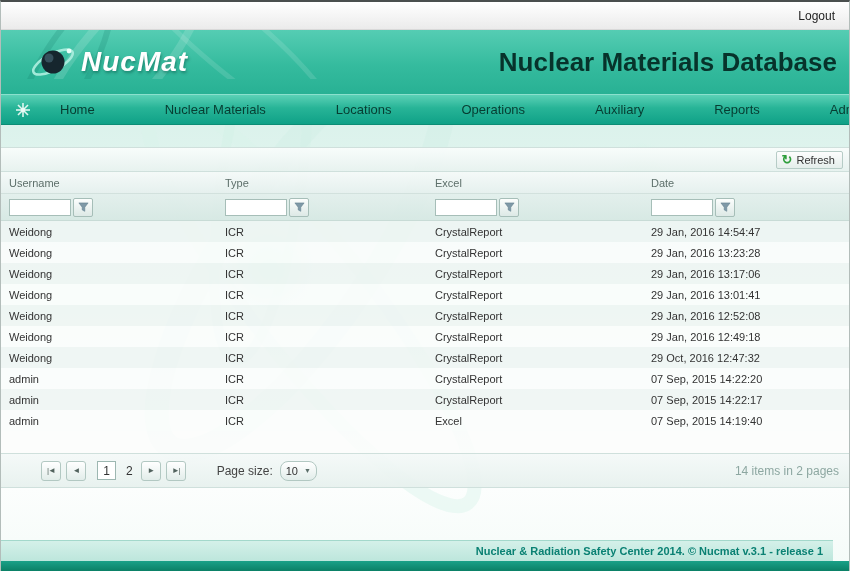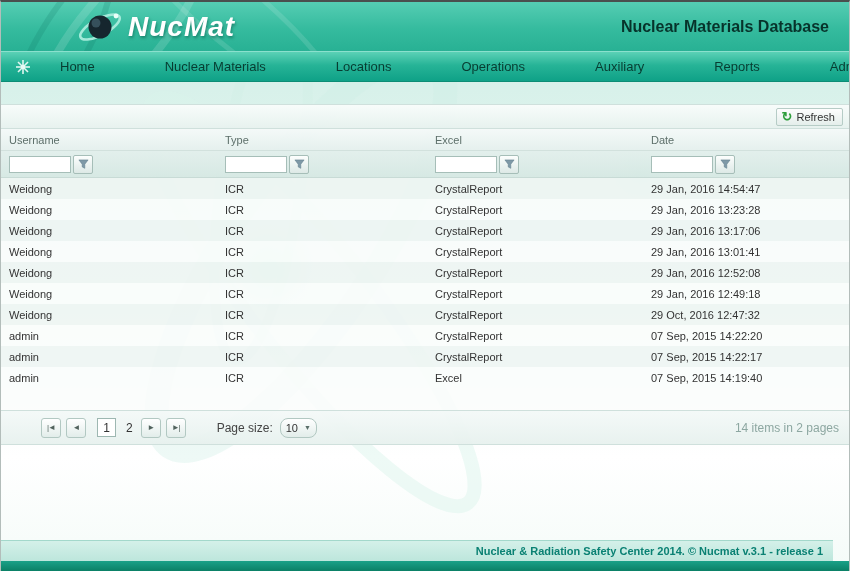--- a/index.html
+++ b/index.html
@@ -17,33 +17,33 @@
   .topbar {
     position:relative; z-index:2; height:28px;
     background:linear-gradient(#ffffff,#ebebeb);
     border-bottom:1px solid #d9d9d9;
     display:flex; align-items:center; justify-content:flex-end; padding-right:14px;
   }
   .logout { font-size:12px; color:#222; cursor:pointer; }
 
   
   .header {
-    position:relative; z-index:2; height:49px; overflow:hidden;
+    position:relative; z-index:2; height:64px; overflow:hidden;
     background:linear-gradient(180deg,#55cdb3 0%,#35bb9e 55%,#28b194 100%);
-    display:flex; align-items:center;padding-left:47px;
+    display:flex; align-items:center;
   }
   .header-decor { position:absolute; left:0; top:0; pointer-events:none; }
   .logo { display:flex; align-items:center; margin-left:28px; position:relative; z-index:1; }
   .logo-text {
     color:#fff; font-size:28px; font-weight:bold; font-style:italic; letter-spacing:1px;
     margin-left:4px; text-shadow:1px 2px 3px rgba(0,70,58,.45);
   }
   .app-title {
-    margin-left:auto; margin-right:20px; position:relative; z-index:1;
-    font-size:16px; font-weight:bold; color:#07332b;
+    margin-left:auto; margin-right:12px; position:relative; z-index:1;
+    font-size:26px; font-weight:bold; color:#07332b;
   }
 
   
   .nav {
     position:relative; z-index:2; height:31px;
     background:linear-gradient(180deg,#5bd1b6 0%,#27b497 45%,#0fa187 100%);
     border-top:1px solid #8ae0cd; border-bottom:1px solid #0c8d75;
     display:flex; align-items:center; padding-left:14px;
   }
   .nav-icon { margin-right:16px; display:flex; }
@@ -152,20 +152,23 @@
         <stop offset="100%" stop-color="#c4f2de" stop-opacity="0"></stop>
       </radialGradient>
     </defs>
     <ellipse cx="300" cy="250" rx="72" ry="235" fill="none" stroke="#cdeee4" stroke-width="24" opacity="0.35" transform="rotate(34 300 250)"></ellipse>
     <ellipse cx="310" cy="300" rx="58" ry="255" fill="none" stroke="#d9f3eb" stroke-width="14" opacity="0.45" transform="rotate(-38 310 300)"></ellipse>
     <ellipse cx="260" cy="180" rx="40" ry="180" fill="none" stroke="#d2f0e7" stroke-width="10" opacity="0.4" transform="rotate(8 260 180)"></ellipse>
     <circle cx="268" cy="268" r="46" fill="url(#glow1)"></circle>
     <circle cx="640" cy="170" r="30" fill="url(#glow1)" opacity="0.6"></circle>
   </svg>
 
+  <div class="topbar">
+    <a class="logout">Logout</a>
+  </div>
 
   <div class="header">
     <svg class="header-decor" width="850" height="49" viewBox="0 0 850 49">
       <ellipse cx="120" cy="30" rx="40" ry="120" fill="none" stroke="#ffffff" stroke-width="8" opacity="0.14" transform="rotate(40 120 30)"></ellipse>
       <ellipse cx="230" cy="10" rx="30" ry="140" fill="none" stroke="#ffffff" stroke-width="5" opacity="0.12" transform="rotate(-50 230 10)"></ellipse>
       <ellipse cx="60" cy="45" rx="25" ry="90" fill="none" stroke="#0c6f5c" stroke-width="6" opacity="0.18" transform="rotate(30 60 45)"></ellipse>
     </svg>
     <div class="logo">
       <svg width="48" height="42" viewBox="0 0 48 42">
         <ellipse cx="24" cy="21" rx="22" ry="8" fill="none" stroke="#a9ecdc" stroke-width="2.6" opacity="0.95" transform="rotate(-28 24 21)"></ellipse>

